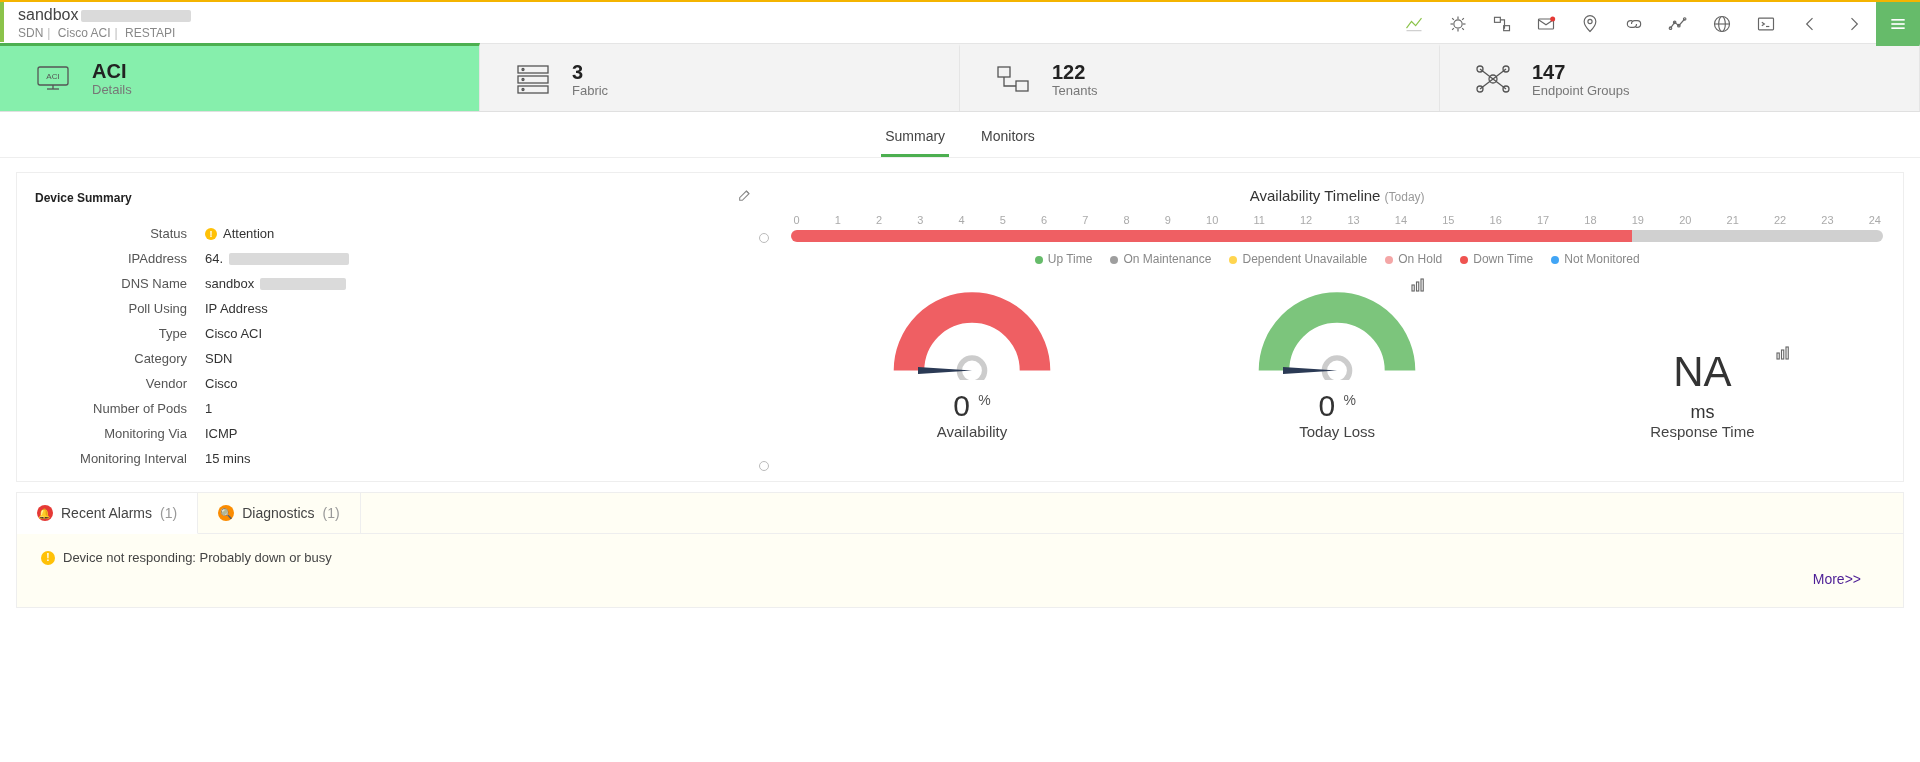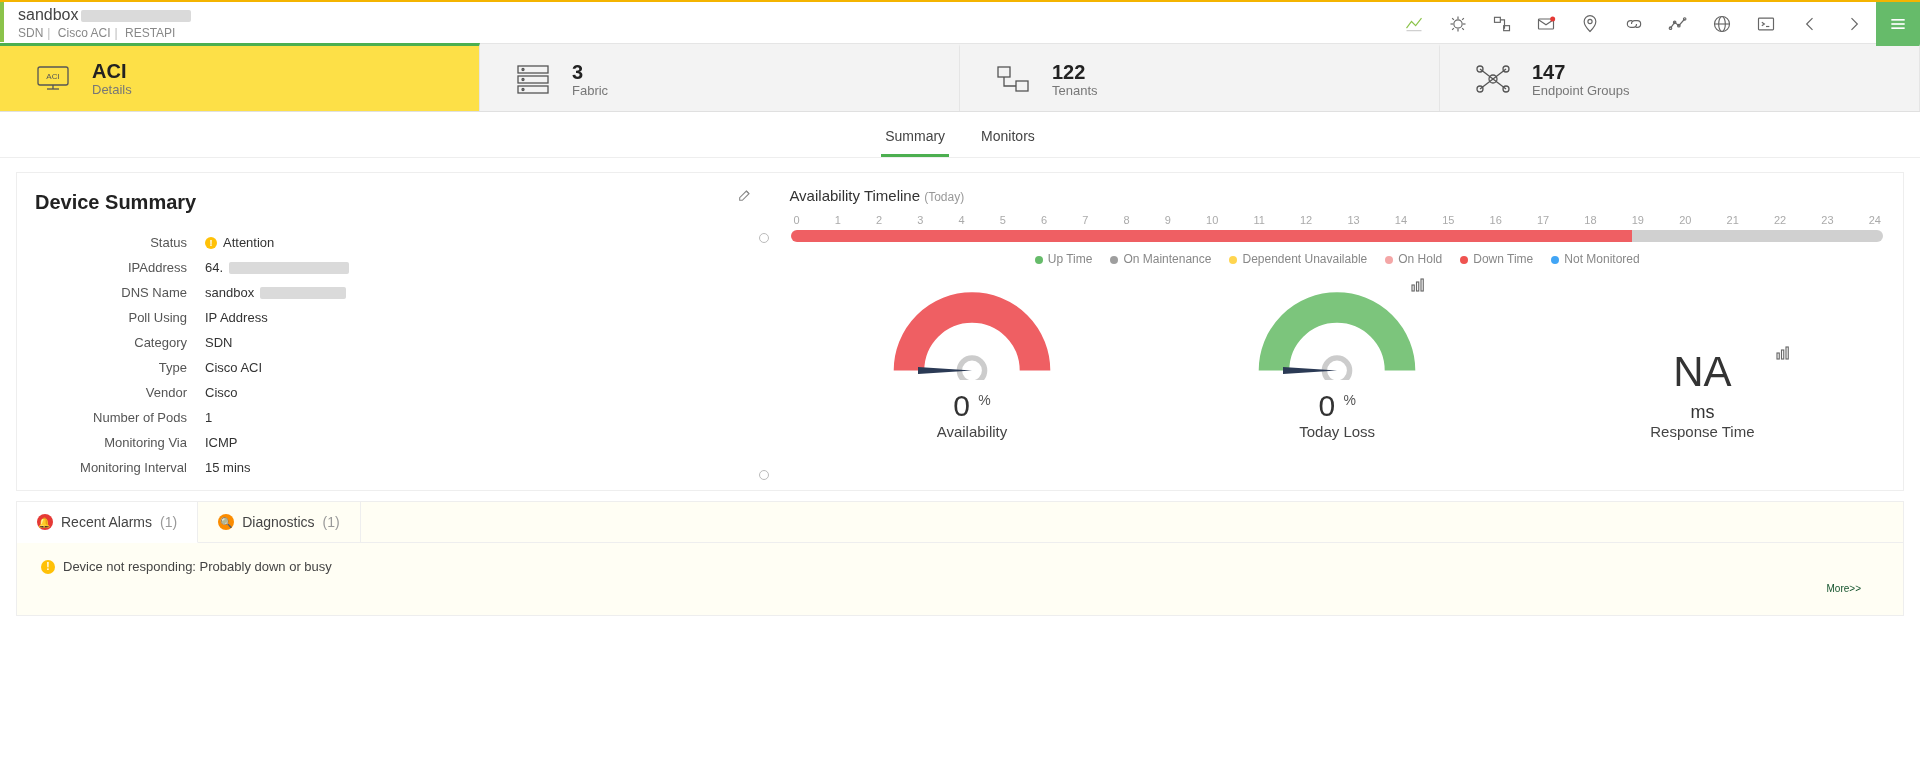--- a/index.html
+++ b/index.html
@@ -16,51 +16,51 @@
   .top-icons { margin-left:auto; display:flex; align-items:center; height:44px; }
   .top-icons .ic { width:44px; height:44px; display:flex; align-items:center; justify-content:center; color:#666; cursor:pointer; }
   .top-icons .ic svg { width:20px; height:20px; stroke:#666; fill:none; stroke-width:1.4; }
   .top-icons .ic.red svg .dot { fill:#e53935; stroke:none; }
   .hamb { width:44px; height:44px; background:#66bb6a; display:flex; align-items:center; justify-content:center; cursor:pointer; }
   .hamb svg { stroke:#fff; stroke-width:2; }
 
   
   .sections { display:flex; background:#f3f3f3; border-bottom:1px solid #e0e0e0; }
   .section { flex:1; display:flex; align-items:center; gap:16px; padding:12px 30px; border-right:1px solid #e5e5e5; cursor:pointer; }
-  .section.active { background:#fde047; border-top:3px solid #4caf50; margin-top:-1px; }
+  .section.active { background:#86efac; border-top:3px solid #4caf50; margin-top:-1px; }
   .section:not(.active){ border-top:3px solid transparent; }
   .section .big { font-size:20px; font-weight:600; color:#222; line-height:1.1; }
   .section .sub { font-size:13px; color:#777; }
   .section-ic { width:46px; height:40px; display:flex; align-items:center; justify-content:center; }
   .section-ic svg { stroke:#555; fill:none; stroke-width:1.3; }
 
   
   .subtabs { display:flex; justify-content:center; gap:28px; padding:10px 0 0; border-bottom:1px solid #eee; }
   .subtabs .t { padding:6px 4px 10px; font-size:14px; color:#444; cursor:pointer; }
   .subtabs .t.active { border-bottom:3px solid #4caf50; font-weight:500; }
 
   
   .panel { margin:14px 16px 10px; border:1px solid #eee; display:flex; }
   .left { width:40%; padding:14px 18px 10px 18px; position:relative; }
-  .left h3 { margin:4px 0 16px; font-size:20px; font-weight:600; color:#222; }
+  .left h3 { margin:4px 0 16px; font-size:12px; font-weight:600; color:#222; }
   .edit-ic { position:absolute; top:14px; right:18px; color:#888; cursor:pointer; }
   .edit-ic svg { width:16px; height:16px; stroke:#888; fill:none; stroke-width:1.6; }
   .kv { display:flex; align-items:center; padding:5px 0; font-size:13px; }
   .kv .k { width:170px; text-align:right; color:#555; padding-right:18px; }
   .kv .v { color:#333; display:flex; align-items:center; gap:6px; }
   .attention-dot { width:12px; height:12px; border-radius:50%; background:#ffc107; display:inline-flex; align-items:center; justify-content:center; color:#fff; font-size:9px; font-weight:bold; }
   .key-ic { width:14px; height:14px;}
   .key-ic svg{stroke:#e6a100; fill:none; stroke-width:1.6;}
   .link { color:#2f8fdd; cursor:pointer; }
   .scroll-sim { position:absolute; right:4px; top:50px; bottom:10px; width:8px; }
   .scroll-sim::before{content:"";position:absolute;top:10px;width:8px;height:8px;border:1px solid #bbb;border-radius:50%;}
   .scroll-sim::after{content:"";position:absolute;bottom:0;width:8px;height:8px;border:1px solid #bbb;border-radius:50%;}
 
   .right { flex:1; padding:14px 18px 10px; }
-  .tl-title { font-size:15px; color:#333; margin-bottom:10px;}
+  .tl-title { text-align:center; font-size:15px; color:#333; margin-bottom:10px;}
   .tl-title .muted { color:#999; font-size:12px; }
   .hours { display:flex; justify-content:space-between; font-size:11px; color:#aaa; padding:0 4px; }
   .bar { height:12px; border-radius:6px; background: linear-gradient(to right, #ef5f63 0%, #ef5f63 77%, #d0d0d0 77%, #d0d0d0 100%); margin:4px 2px 10px;}
   .legend { display:flex; justify-content:center; gap:18px; font-size:12px; color:#888; flex-wrap:wrap; margin-bottom:14px;}
   .legend span::before{content:"";display:inline-block;width:8px;height:8px;border-radius:50%;margin-right:5px;vertical-align:middle;}
   .lg-up::before{background:#66bb6a;}
   .lg-maint::before{background:#9e9e9e;}
   .lg-dep::before{background:#ffd54f;}
   .lg-hold::before{background:#f4a6a6;}
   .lg-down::before{background:#ef5350;}
@@ -80,21 +80,21 @@
   .bt-row { display:flex; }
   .bt { padding:12px 20px; display:flex; align-items:center; gap:8px; font-size:14px; color:#444; cursor:pointer; border-right:1px solid #eee; }
   .bt.active { background:#fff; border-bottom:1px solid #fff; margin-bottom:-1px; }
   .bt .cnt { color:#999; }
   .bt .bullet { width:16px;height:16px;border-radius:50%;display:inline-flex;align-items:center;justify-content:center;color:#fff;font-size:10px;}
   .b-red{background:#e53935;} .b-or{background:#fb8c00;}
   .bt-body { padding:16px 24px 8px; border-top:1px solid #eee; }
   .alarm-line { display:flex; align-items:center; gap:8px; font-size:13px; color:#444;}
   .warn-dot{width:14px;height:14px;border-radius:50%;background:#ffc107;display:inline-flex;align-items:center;justify-content:center;color:#fff;font-size:10px;font-weight:bold;}
   .more { text-align:right; padding:6px 18px 12px;}
-  .more a { color:#14532d; font-size:10px; cursor:pointer;}
+  .more a { color:#4c1d95; font-size:14px; cursor:pointer;}
 </style>
 </head>
 <body>
 
 <div class="topbar">
   <div class="title-wrap">
     <div class="page-title">
       <span>sandbox</span><span class="mask" style="width:110px;margin-left:2px"></span>
     </div>
     <div class="breadcrumbs">
@@ -290,26 +290,26 @@
       <div class="v">
           <span>sandbox</span>
           <span class="mask" style="width:86px"></span>
         </div>
       </div>
     <div class="kv">
         <div class="k">Poll Using</div>
         <div class="v">IP Address</div>
       </div>
     <div class="kv">
+        <div class="k">Type</div>
+        <div class="v">Cisco ACI</div>
+      </div>
+    <div class="kv">
         <div class="k">Category</div>
         <div class="v">SDN</div>
-      </div>
-    <div class="kv">
-        <div class="k">Type</div>
-        <div class="v">Cisco ACI</div>
       </div>
     <div class="kv">
         <div class="k">Vendor</div>
         <div class="v">Cisco</div>
       </div>
     <div class="kv">
         <div class="k">Number of Pods</div>
         <div class="v">1</div>
       </div>
     <div class="kv">

